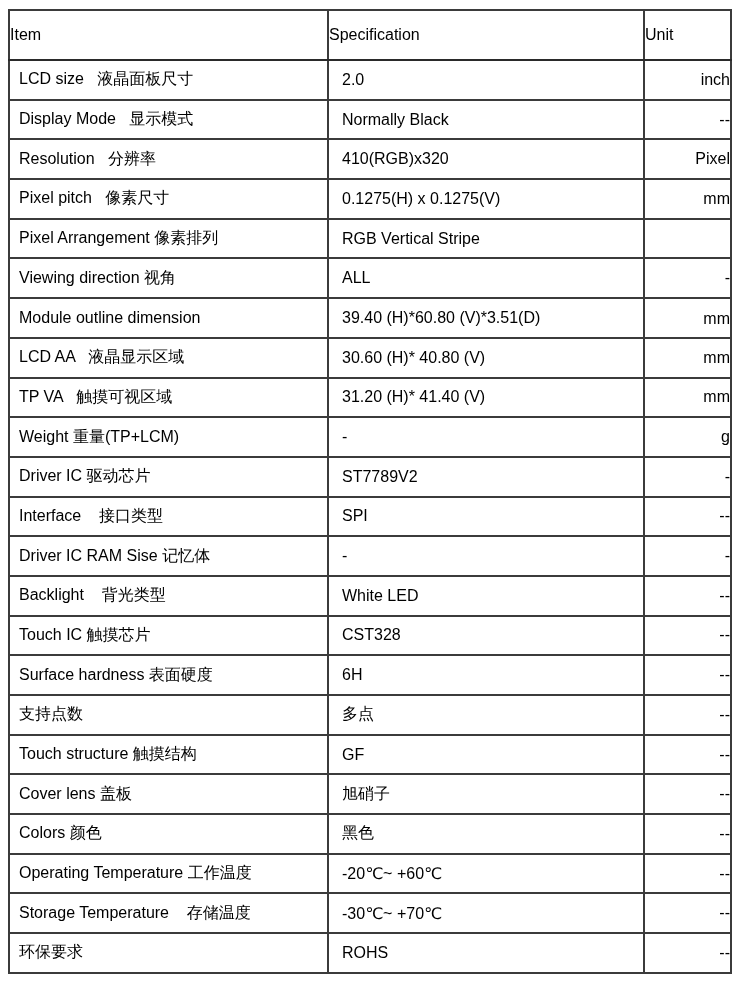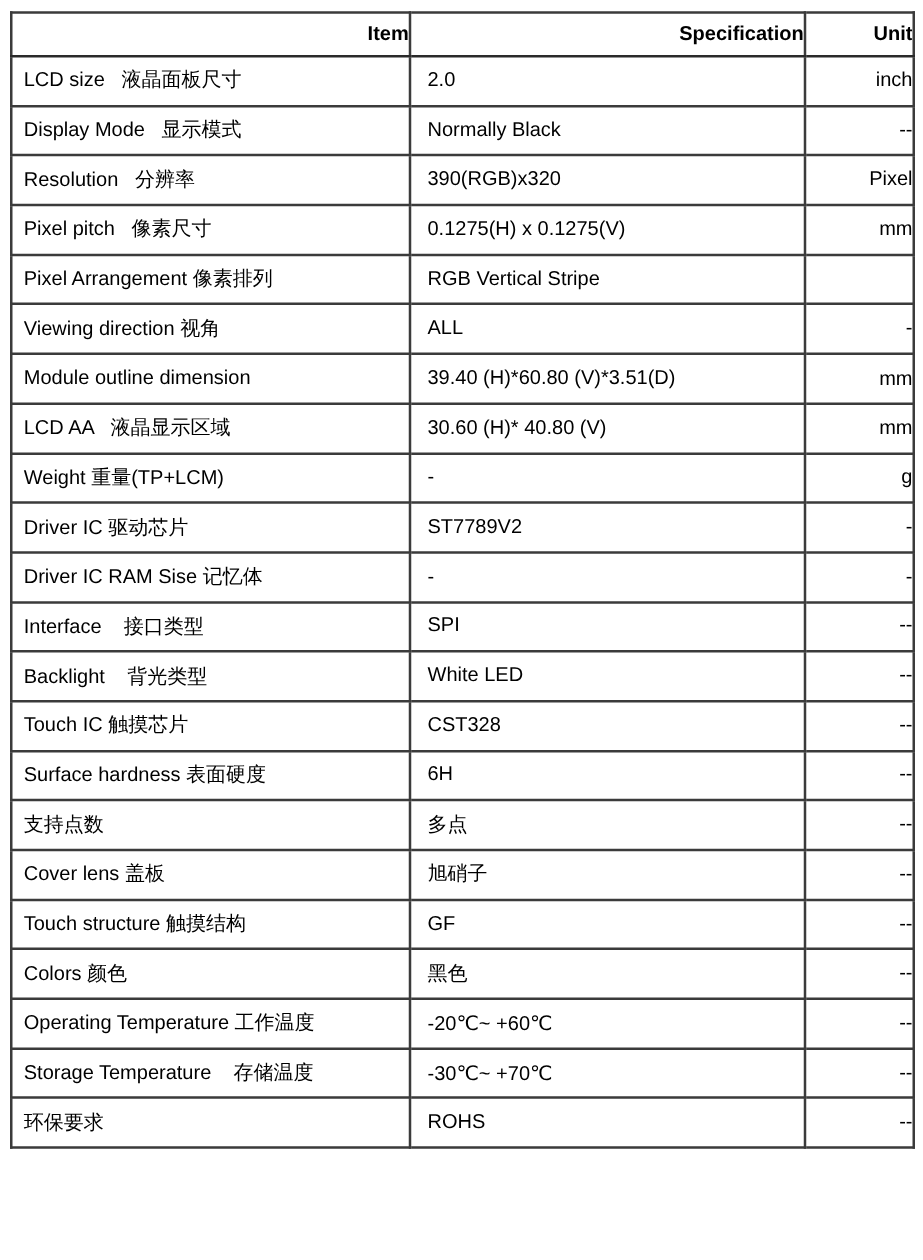--- a/index.html
+++ b/index.html
@@ -18,23 +18,23 @@
   .spec-table th,
   .spec-table td {
     border: 2px solid #3b3b3b;
     color: #000000;
     font-size: 16px;
     vertical-align: middle;
     overflow: hidden;
   }
   .spec-table { border: 2px solid #1c1c1c; }
   .spec-table thead th {
-    font-weight: bold;
-    text-align: right;
-    height: 35px;
+    font-weight: normal;
+    text-align: left;
+    height: 50px;
     border-bottom-color: #2a2a2a;
   }
   .spec-table tbody td { height: 39.7px; }
   .c-item  { text-align: left; padding-left: 9px;  padding-right: 4px; white-space: pre-wrap; }
   .c-spec  { text-align: left; padding-left: 13px; padding-right: 16px; white-space: pre-wrap; }
   .c-unit  { text-align: right; }
   .valign-top { vertical-align: top; padding-top: 3px; }
 </style>
 </head>
 <body>
@@ -58,21 +58,21 @@
         <td class="c-spec">2.0</td>
         <td class="c-unit">inch</td>
       </tr>
       <tr>
         <td class="c-item">Display Mode   显示模式</td>
         <td class="c-spec">Normally Black</td>
         <td class="c-unit">--</td>
       </tr>
       <tr>
         <td class="c-item">Resolution   分辨率</td>
-        <td class="c-spec">390(RGB)x320</td>
+        <td class="c-spec">410(RGB)x320</td>
         <td class="c-unit">Pixel</td>
       </tr>
       <tr>
         <td class="c-item">Pixel pitch   像素尺寸</td>
         <td class="c-spec">0.1275(H) x 0.1275(V)</td>
         <td class="c-unit">mm</td>
       </tr>
       <tr>
         <td class="c-item">Pixel Arrangement 像素排列</td>
         <td class="c-spec">RGB Vertical Stripe</td>
@@ -87,38 +87,43 @@
         <td class="c-item">Module outline dimension</td>
         <td class="c-spec">39.40 (H)*60.80 (V)*3.51(D)</td>
         <td class="c-unit valign-top">mm</td>
       </tr>
       <tr>
         <td class="c-item">LCD AA   液晶显示区域</td>
         <td class="c-spec">30.60 (H)* 40.80 (V)</td>
         <td class="c-unit">mm</td>
       </tr>
       <tr>
+        <td class="c-item">TP VA   触摸可视区域</td>
+        <td class="c-spec">31.20 (H)* 41.40 (V)</td>
+        <td class="c-unit">mm</td>
+      </tr>
+      <tr>
         <td class="c-item">Weight 重量(TP+LCM)</td>
         <td class="c-spec">-</td>
         <td class="c-unit">g</td>
       </tr>
       <tr>
         <td class="c-item">Driver IC 驱动芯片</td>
         <td class="c-spec">ST7789V2</td>
         <td class="c-unit">-</td>
       </tr>
       <tr>
+        <td class="c-item">Interface    接口类型</td>
+        <td class="c-spec">SPI</td>
+        <td class="c-unit">--</td>
+      </tr>
+      <tr>
         <td class="c-item">Driver IC RAM Sise 记忆体</td>
         <td class="c-spec">-</td>
         <td class="c-unit">-</td>
-      </tr>
-      <tr>
-        <td class="c-item">Interface    接口类型</td>
-        <td class="c-spec">SPI</td>
-        <td class="c-unit">--</td>
       </tr>
       <tr>
         <td class="c-item">Backlight    背光类型</td>
         <td class="c-spec">White LED</td>
         <td class="c-unit">--</td>
       </tr>
       <tr>
         <td class="c-item">Touch IC 触摸芯片</td>
         <td class="c-spec">CST328</td>
         <td class="c-unit">--</td>
@@ -127,27 +132,27 @@
         <td class="c-item">Surface hardness 表面硬度</td>
         <td class="c-spec">6H</td>
         <td class="c-unit">--</td>
       </tr>
       <tr>
         <td class="c-item">支持点数</td>
         <td class="c-spec">多点</td>
         <td class="c-unit">--</td>
       </tr>
       <tr>
-        <td class="c-item">Cover lens 盖板</td>
-        <td class="c-spec">旭硝子</td>
+        <td class="c-item">Touch structure 触摸结构</td>
+        <td class="c-spec">GF</td>
         <td class="c-unit">--</td>
       </tr>
       <tr>
-        <td class="c-item">Touch structure 触摸结构</td>
-        <td class="c-spec">GF</td>
+        <td class="c-item">Cover lens 盖板</td>
+        <td class="c-spec">旭硝子</td>
         <td class="c-unit">--</td>
       </tr>
       <tr>
         <td class="c-item">Colors 颜色</td>
         <td class="c-spec">黑色</td>
         <td class="c-unit">--</td>
       </tr>
       <tr>
         <td class="c-item">Operating Temperature 工作温度</td>
         <td class="c-spec">-20℃~ +60℃</td>

